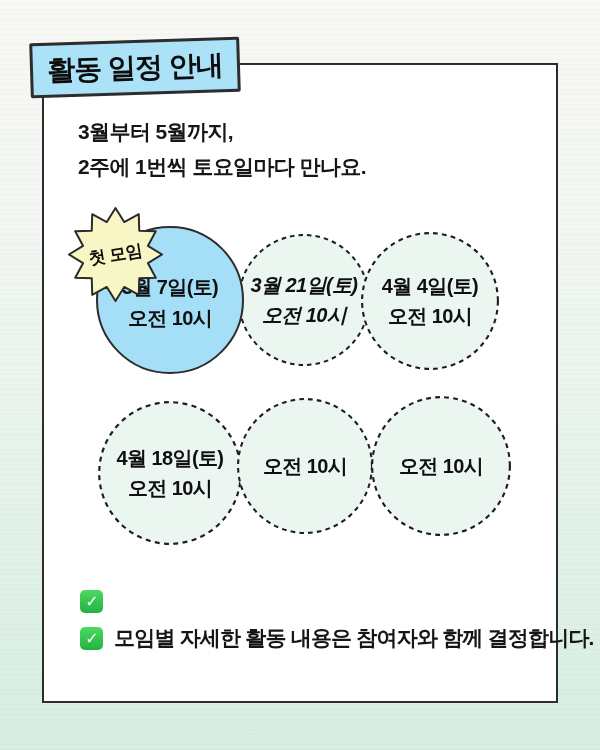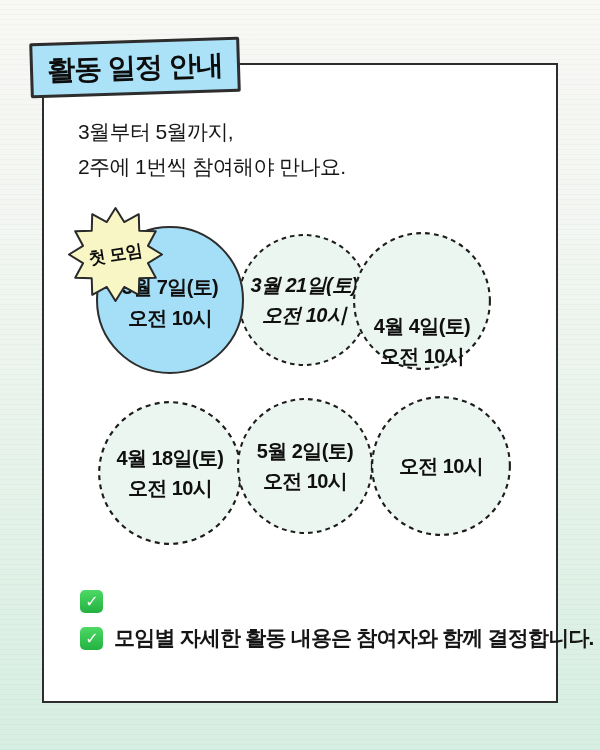--- a/index.html
+++ b/index.html
@@ -35,21 +35,21 @@
     transform: rotate(-1.8deg);
     display: flex; align-items: center; justify-content: center;
     font-size: 28px; font-weight: 800; letter-spacing: -1px;
     color: #0d0d0d;
     z-index: 6;
   }
 
   .intro {
     position: absolute;
     left: 78px; top: 114px;
-    font-size: 21px; font-weight: 400;
+    font-size: 21px; font-weight: 700;
     line-height: 35px; letter-spacing: -0.6px;
     z-index: 2;
   }
 
   .circle {
     position: absolute;
     display: flex; flex-direction: column;
     align-items: center; justify-content: center;
     text-align: center;
     font-weight: 700; letter-spacing: -0.6px; color: #101010;
@@ -116,41 +116,41 @@
 <body>
 
 <div class="card"></div>
 
 <div class="title-badge">
   <span>활동 일정 안내</span>
 </div>
 
 <div class="intro">
   <div>3월부터 5월까지,</div>
-  <div>2주에 1번씩 참여해야 만나요.</div>
+  <div>2주에 1번씩 토요일마다 만나요.</div>
 </div>
 
 <div class="circle circle-solid" style="left:96px; top:226px; width:148px; height:148px;">
   <div class="ctext" style="padding-top:6px;">
     <div class="line">3월 7일(토)</div>
     <div class="line">오전 10시</div>
   </div>
 </div>
 
 <div class="circle circle-dashed" style="left:237px; top:233px; width:134px; height:134px;font-style:italic;">
   <svg class="ring" viewBox="0 0 100 100">
     <circle cx="50" cy="50" r="48.5" fill="#ecf6f0" stroke="#1d1d1d" stroke-width="1.5" stroke-dasharray="3.4 3"></circle>
   </svg>
   <div class="ctext">
     <div class="line">3월 21일(토)</div>
     <div class="line">오전 10시</div>
   </div>
 </div>
 
-<div class="circle circle-dashed" style="left:352px; top:231px; width:140px; height:140px;justify-content:flex-end;">
+<div class="circle circle-dashed" style="left:360px; top:231px; width:140px; height:140px;">
   <svg class="ring" viewBox="0 0 100 100">
     <circle cx="50" cy="50" r="48.5" fill="#ecf6f0" stroke="#1d1d1d" stroke-width="1.5" stroke-dasharray="3.4 3"></circle>
   </svg>
   <div class="ctext">
     <div class="line">4월 4일(토)</div>
     <div class="line">오전 10시</div>
   </div>
 </div>
 
 <div class="circle circle-dashed" style="left:97px; top:400px; width:146px; height:146px;">
@@ -161,21 +161,20 @@
     <div class="line">4월 18일(토)</div>
     <div class="line">오전 10시</div>
   </div>
 </div>
 
 <div class="circle circle-dashed" style="left:236px; top:397px; width:138px; height:138px;">
   <svg class="ring" viewBox="0 0 100 100">
     <circle cx="50" cy="50" r="48.5" fill="#ecf6f0" stroke="#1d1d1d" stroke-width="1.5" stroke-dasharray="3.4 3"></circle>
   </svg>
   <div class="ctext">
-    <div class="line">5월 2일(토)</div>
     <div class="line">오전 10시</div>
   </div>
 </div>
 
 <div class="circle circle-dashed" style="left:370px; top:395px; width:142px; height:142px;">
   <svg class="ring" viewBox="0 0 100 100">
     <circle cx="50" cy="50" r="48.5" fill="#ecf6f0" stroke="#1d1d1d" stroke-width="1.5" stroke-dasharray="3.4 3"></circle>
   </svg>
   <div class="ctext">
     <div class="line">오전 10시</div>

